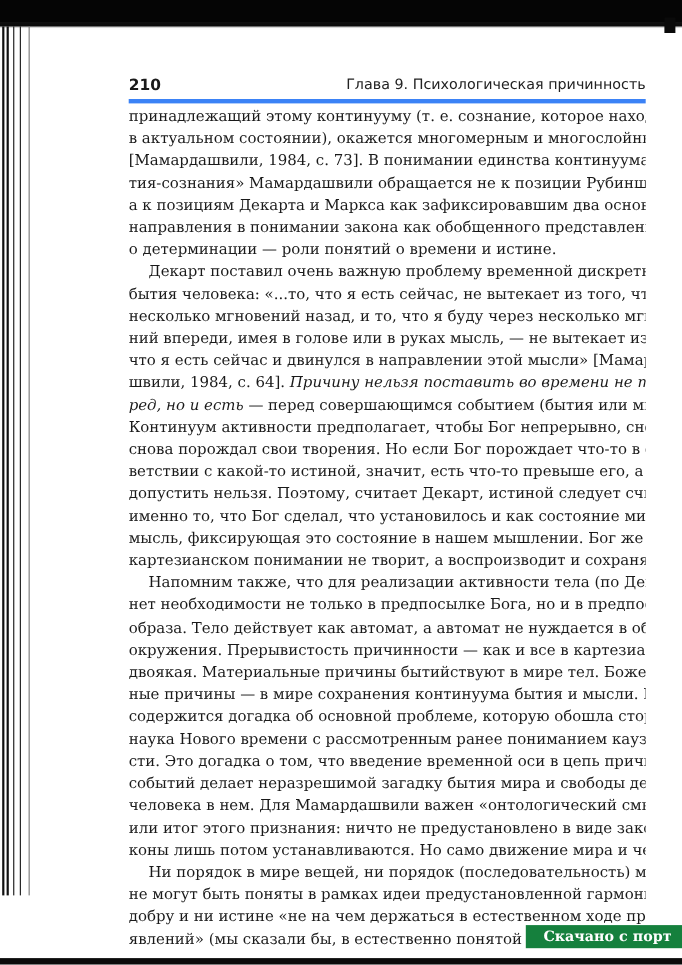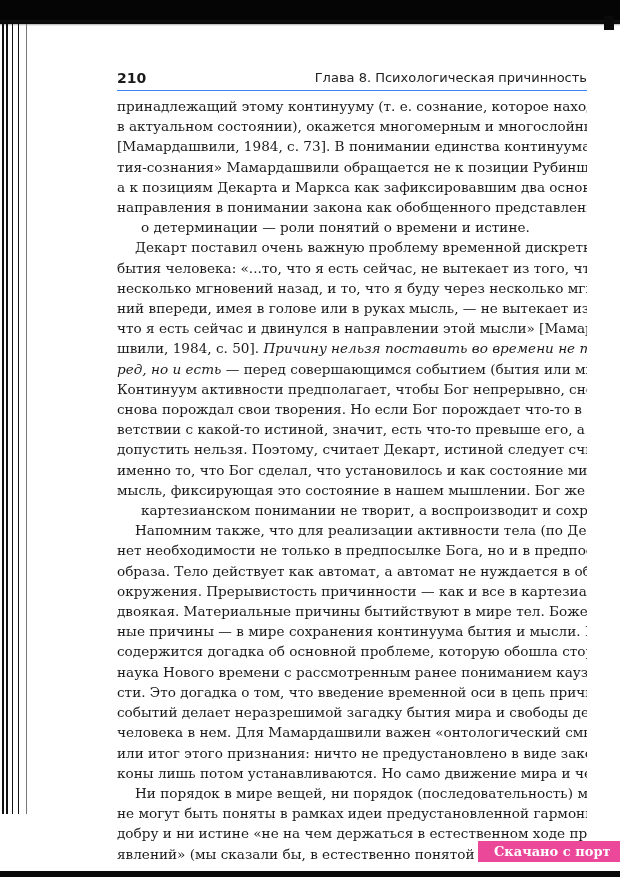--- a/index.html
+++ b/index.html
@@ -2,66 +2,66 @@
 <html><head>
 <meta charset="utf-8">
 <style>
   html, body { margin:0; padding:0; }
   body { width:620px; height:877px; background:#ffffff; position:relative; overflow:hidden; font-family:"DejaVu Serif", "Liberation Serif", serif; color:#1a1a1a; }
   .top-band { position:absolute; left:0; top:0; width:620px; height:24px; background:#050505; }
   .top-band .shade { position:absolute; left:0; top:20px; width:620px; height:6px; background:linear-gradient(#111, rgba(0,0,0,0)); }
   .top-mark { position:absolute; right:6px; top:16px; width:10px; height:14px; background:#0a0a0a; }
   .spine { position:absolute; top:24px; height:790px; width:2px; background:#111; }
   .bottom-band { position:absolute; left:0; bottom:0; width:620px; height:6px; background:#0a0a0a; }
-  .header { position:absolute; left:117px; top:70px; width:470px; height:20px; border-bottom:1px solid #3b82f6; }
+  .header { position:absolute; left:117px; top:70px; width:470px; height:20px; border-bottom:4px solid #3b82f6; }
   .page-number { position:absolute; left:0; top:0; font-family:"DejaVu Sans", "Liberation Sans", sans-serif; font-weight:bold; font-size:14px; }
   .running-head { position:absolute; right:0; top:0; font-family:"DejaVu Sans", "Liberation Sans", sans-serif; font-size:13px; color:#222; }
   .body-text { position:absolute; left:117px; top:96px; width:470px; font-size:13.6px; line-height:20.2px; text-align:justify; }
   .body-text p { margin:0; text-indent:0; }
   .body-text .line { display:block; text-align:justify; text-align-last:justify; white-space:nowrap; overflow:hidden; }
-  .body-text .line.last { text-align-last:left;margin-left:24px; }
+  .body-text .line.last { text-align-last:left; }
   em { font-style:italic; }
-  .watermark { position:absolute; left:478px; top:841px; width:142px; height:21px; background:#ec4899; color:#ffffff; font-weight:bold; font-size:13px; line-height:21px; padding-left:16px; box-sizing:border-box; white-space:nowrap; overflow:hidden; }
+  .watermark { position:absolute; left:478px; top:841px; width:142px; height:21px; background:#15803d; color:#ffffff; font-weight:bold; font-size:13px; line-height:21px; padding-left:16px; box-sizing:border-box; white-space:nowrap; overflow:hidden; }
 </style>
 </head>
 <body>
 
 <div class="top-band">
     <div class="shade"></div>
   </div>
 <div class="top-mark"></div>
 <div class="spine" style="left:2px"></div>
 <div class="spine" style="left:6px"></div>
 <div class="spine" style="left:12px;width:1px"></div>
 <div class="spine" style="left:18px;width:1px"></div>
 <div class="spine" style="left:26px;width:1px;background:#777"></div>
 <div class="bottom-band"></div>
 
 <div class="header">
   <span class="page-number">210</span>
-  <span class="running-head">Глава 8. Психологическая причинность</span>
+  <span class="running-head">Глава 9. Психологическая причинность</span>
 </div>
 
 <div class="body-text">
   <p>
     <span class="line">принадлежащий этому континууму (т. е. сознание, которое находится</span>
     <span class="line">в актуальном состоянии), окажется многомерным и многослойным»</span>
     <span class="line">[Мамардашвили, 1984, с. 73]. В понимании единства континуума «бы-</span>
     <span class="line">тия-сознания» Мамардашвили обращается не к позиции Рубинштейна,</span>
     <span class="line">а к позициям Декарта и Маркса как зафиксировавшим два основных</span>
     <span class="line">направления в понимании закона как обобщенного представления</span>
     <span class="line last">о детерминации — роли понятий о времени и истине.</span>
   </p>
   <p>
     <span class="line" style="text-indent:18px">Декарт поставил очень важную проблему временной дискретности</span>
     <span class="line">бытия человека: «...то, что я есть сейчас, не вытекает из того, что я был</span>
     <span class="line">несколько мгновений назад, и то, что я буду через несколько мгнове-</span>
     <span class="line">ний впереди, имея в голове или в руках мысль, — не вытекает из того,</span>
     <span class="line">что я есть сейчас и двинулся в направлении этой мысли» [Мамарда-</span>
-    <span class="line"><span>швили, 1984, с. 50]. </span><em>Причину нельзя поставить во времени не только впе-</em></span>
+    <span class="line"><span>швили, 1984, с. 64]. </span><em>Причину нельзя поставить во времени не только впе-</em></span>
     <span class="line"><em>ред, но и есть</em><span> — перед совершающимся событием (бытия или мысли).</span></span>
     <span class="line">Континуум активности предполагает, чтобы Бог непрерывно, снова и</span>
     <span class="line">снова порождал свои творения. Но если Бог порождает что-то в соот-</span>
     <span class="line">ветствии с какой-то истиной, значит, есть что-то превыше его, а этого</span>
     <span class="line">допустить нельзя. Поэтому, считает Декарт, истиной следует считать</span>
     <span class="line">именно то, что Бог сделал, что установилось и как состояние мира, и как</span>
     <span class="line">мысль, фиксирующая это состояние в нашем мышлении. Бог же в этом</span>
     <span class="line last">картезианском понимании не творит, а воспроизводит и сохраняет.</span>
   </p>
   <p>

